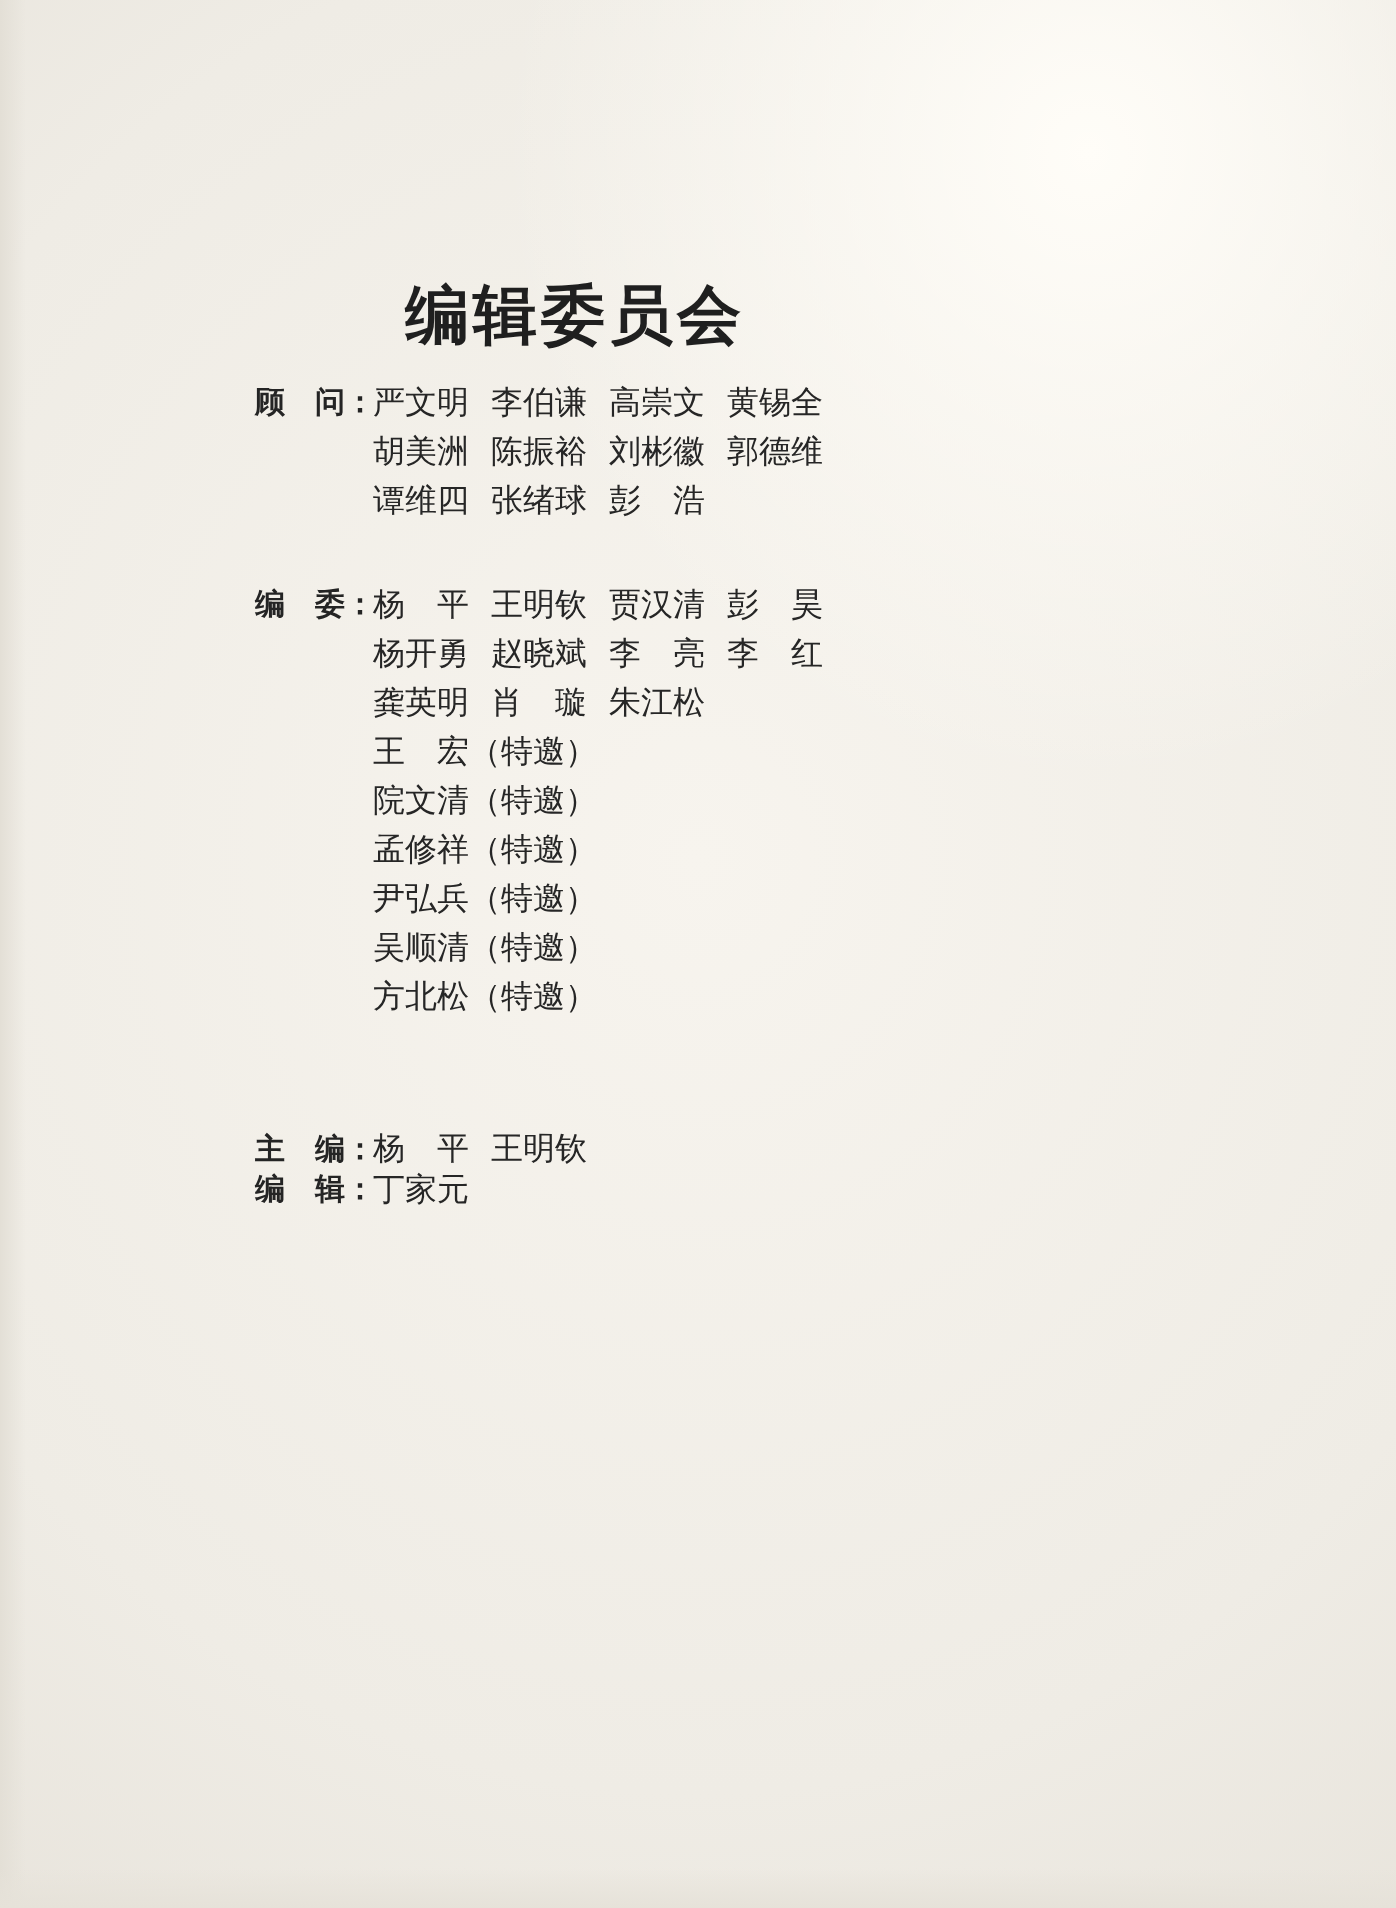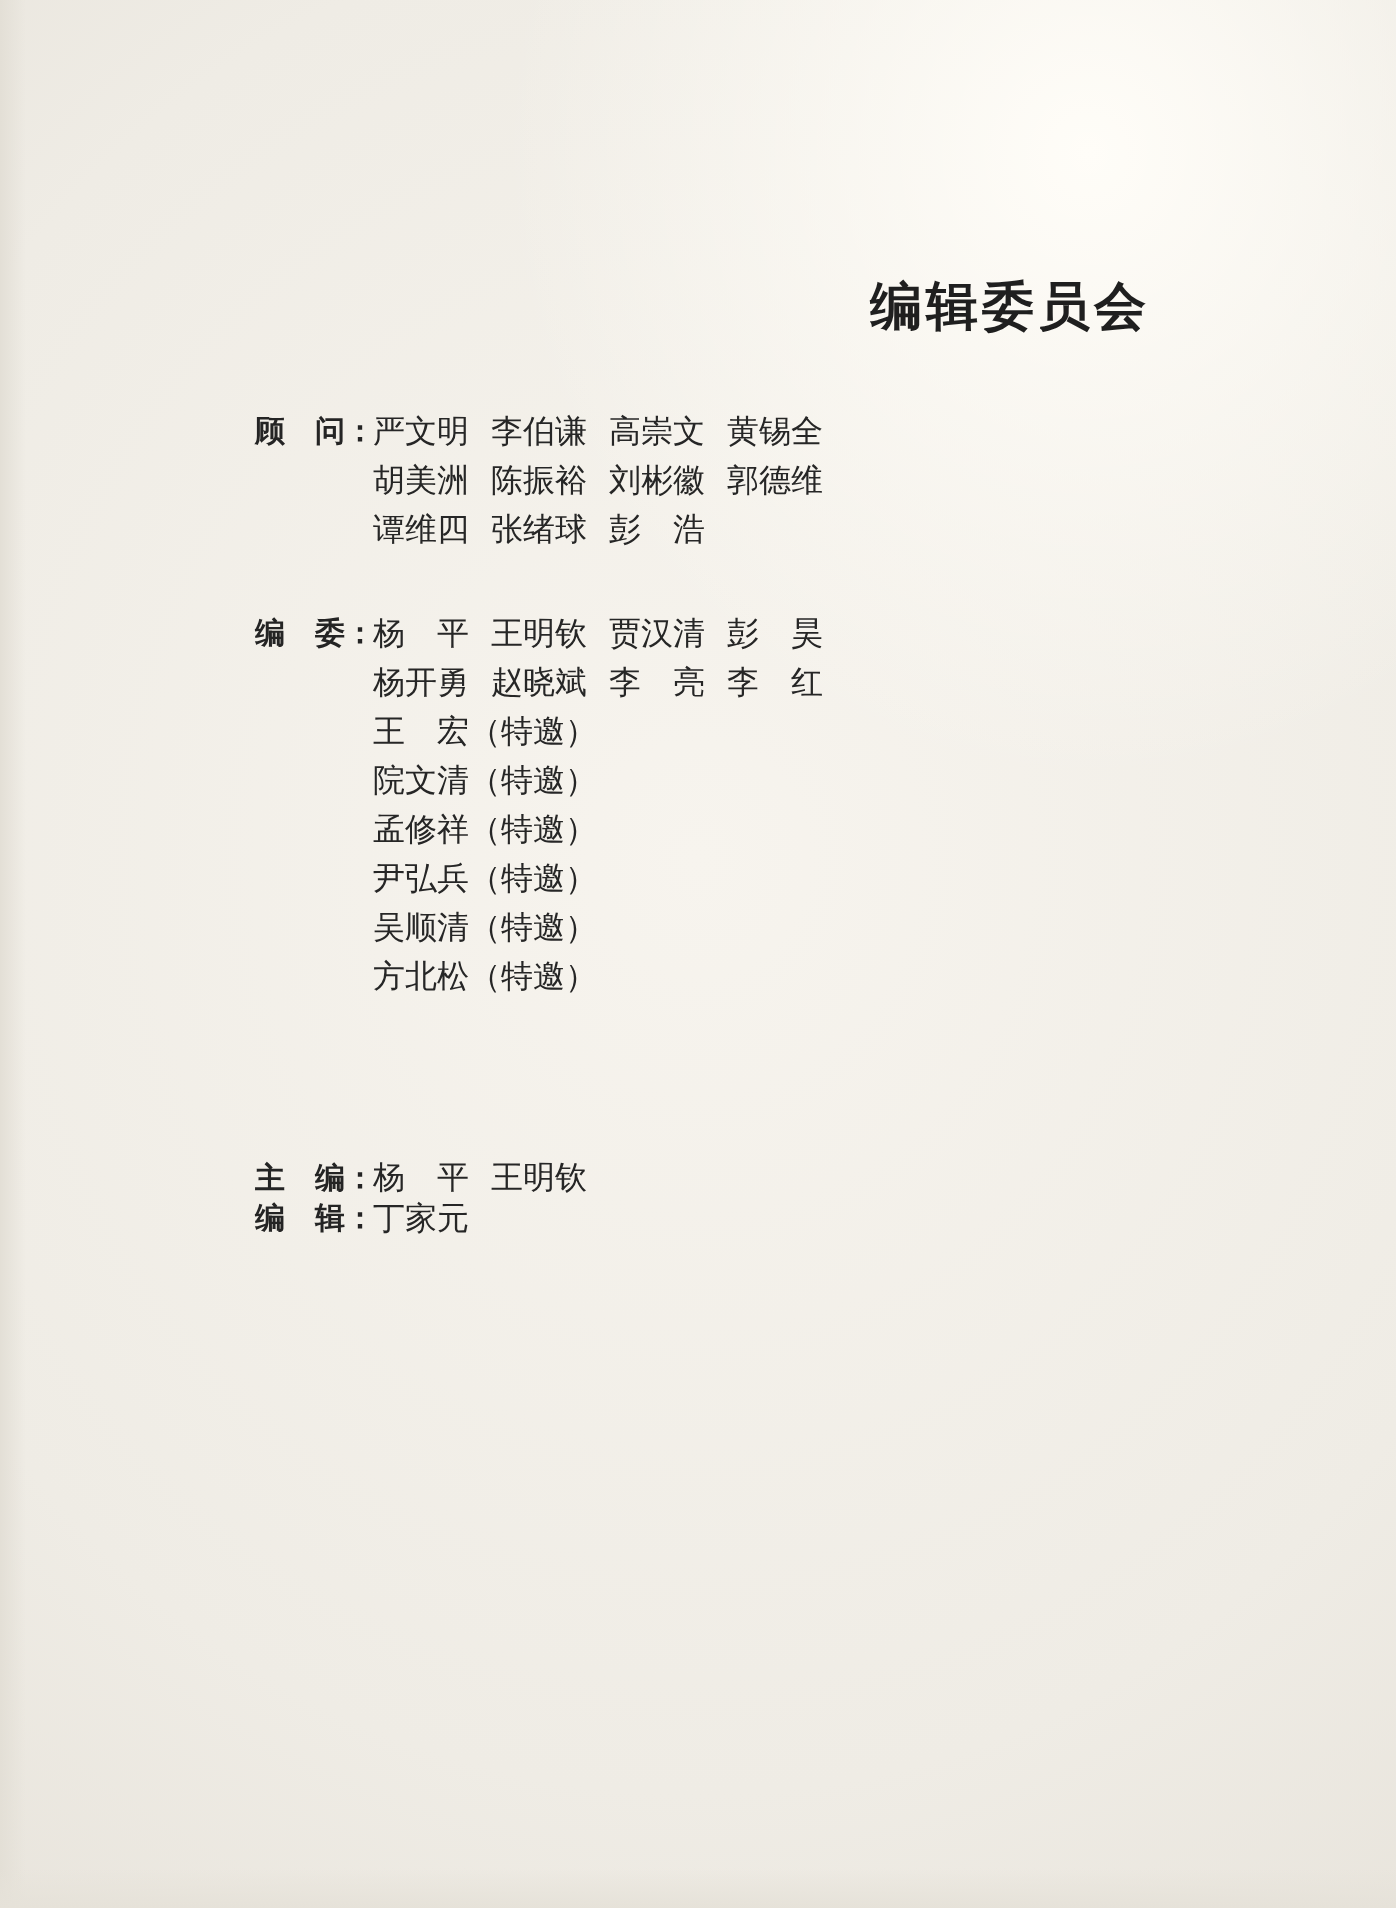--- a/index.html
+++ b/index.html
@@ -45,34 +45,33 @@
     top: 0;
     width: 1396px;
     height: 1908px;
   }
 
   .doc-title {
     position: absolute;
     top: 272px;
     left: 0;
     width: 1150px;
-    text-align: right;
-    font-size: 52px;
+    text-align: center;
+    font-size: 64px;
     font-weight: bold;
     letter-spacing: 4px;
     font-family: "DejaVu Sans", "Liberation Sans", sans-serif;
     color: #1f1f1f;
   }
 
   .section {
     position: absolute;
     left: 255px;
     display: flex;
     align-items: flex-start;
-    margin-top: 29px;
   }
 
   .sec-label {
     width: 118px;
     flex: 0 0 118px;
     font-size: 30px;
     font-weight: bold;
     letter-spacing: 0px;
     white-space: pre;
     line-height: 48px;
@@ -150,20 +149,25 @@
         <div class="name-cell">贾汉清</div>
         <div class="name-cell">彭　昊</div>
       </div>
       <div class="name-row">
         <div class="name-cell">杨开勇</div>
         <div class="name-cell">赵晓斌</div>
         <div class="name-cell">李　亮</div>
         <div class="name-cell">李　红</div>
       </div>
       <div class="name-row">
+        <div class="name-cell">龚英明</div>
+        <div class="name-cell">肖　璇</div>
+        <div class="name-cell">朱江松</div>
+      </div>
+      <div class="name-row">
         <div class="name-cell wide">王　宏（特邀）</div>
       </div>
       <div class="name-row">
         <div class="name-cell wide">院文清（特邀）</div>
       </div>
       <div class="name-row">
         <div class="name-cell wide">孟修祥（特邀）</div>
       </div>
       <div class="name-row">
         <div class="name-cell wide">尹弘兵（特邀）</div>

